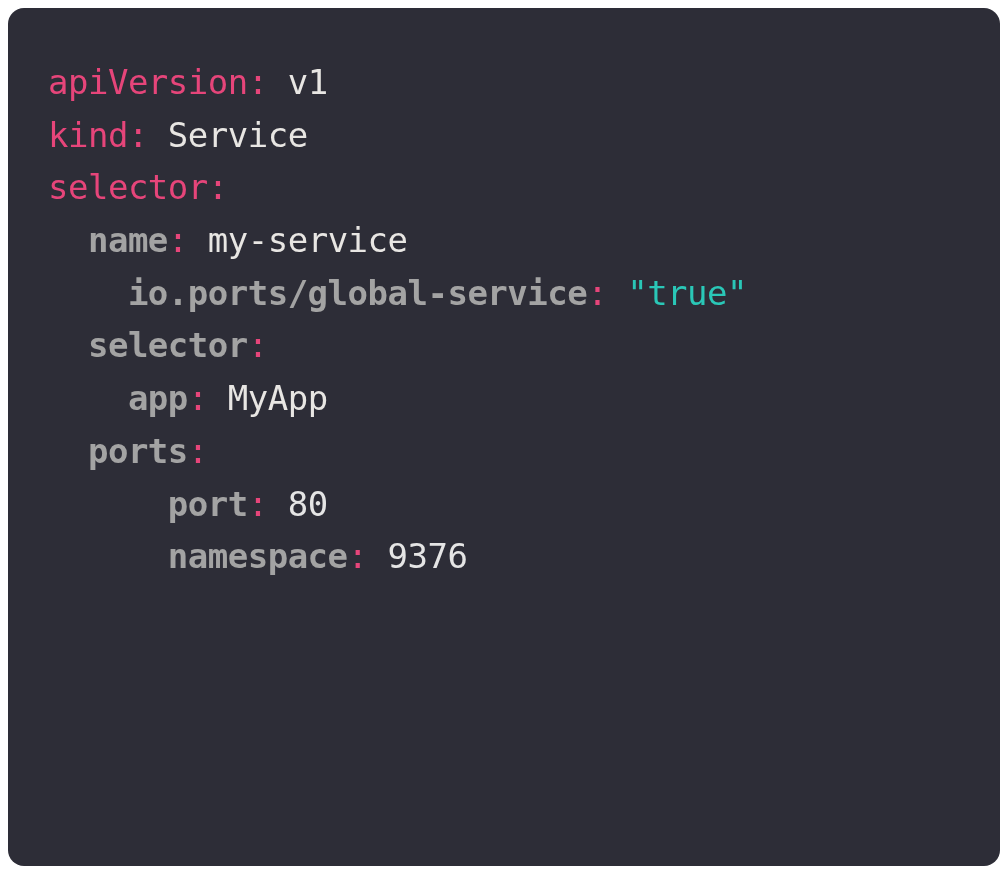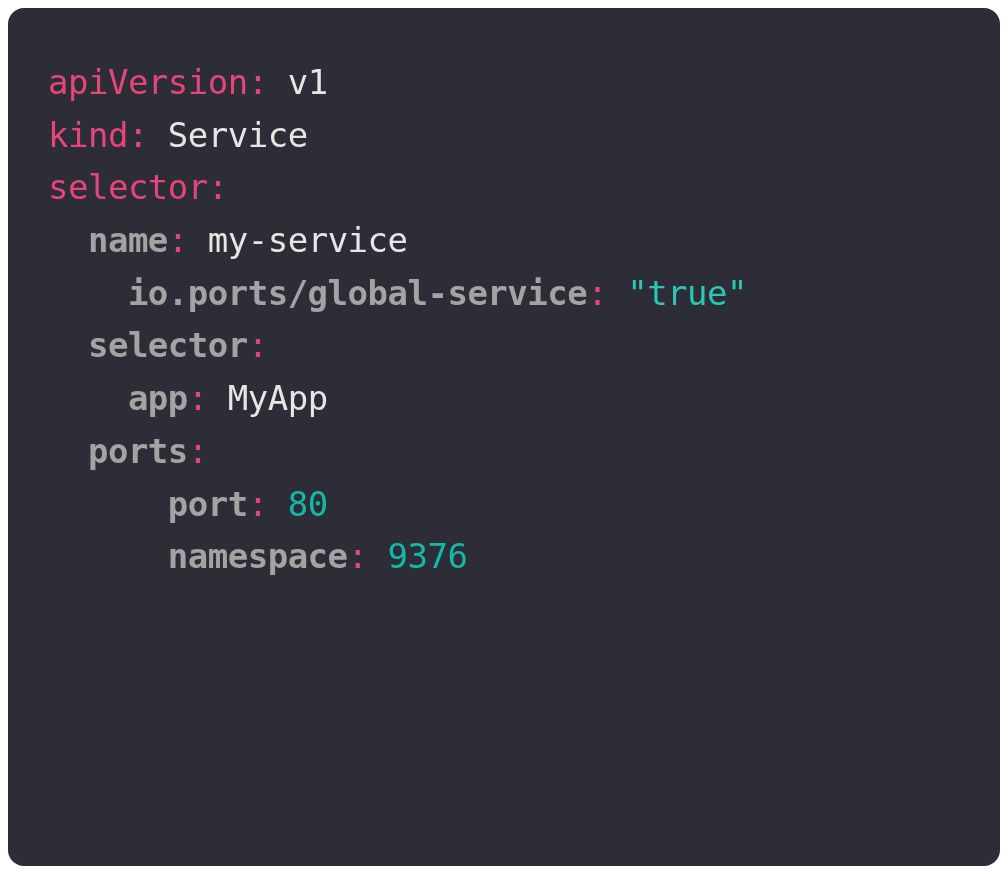--- a/index.html
+++ b/index.html
@@ -28,21 +28,21 @@
     .key {
       color: #e6457a;
     }
     .value-text {
       color: #e8e6e3;
     }
     .value-string {
       color: #2ac7b7;
     }
     .value-number {
-      color: #14b8a6;
+      color: #e5e5e5;
     }
     .colon {
       color: #e6457a;
     }
     .dash {
       color: #e8e6e3;
     }
     .nested-key {
       color: #a3a3a3;
       font-weight: bold;

